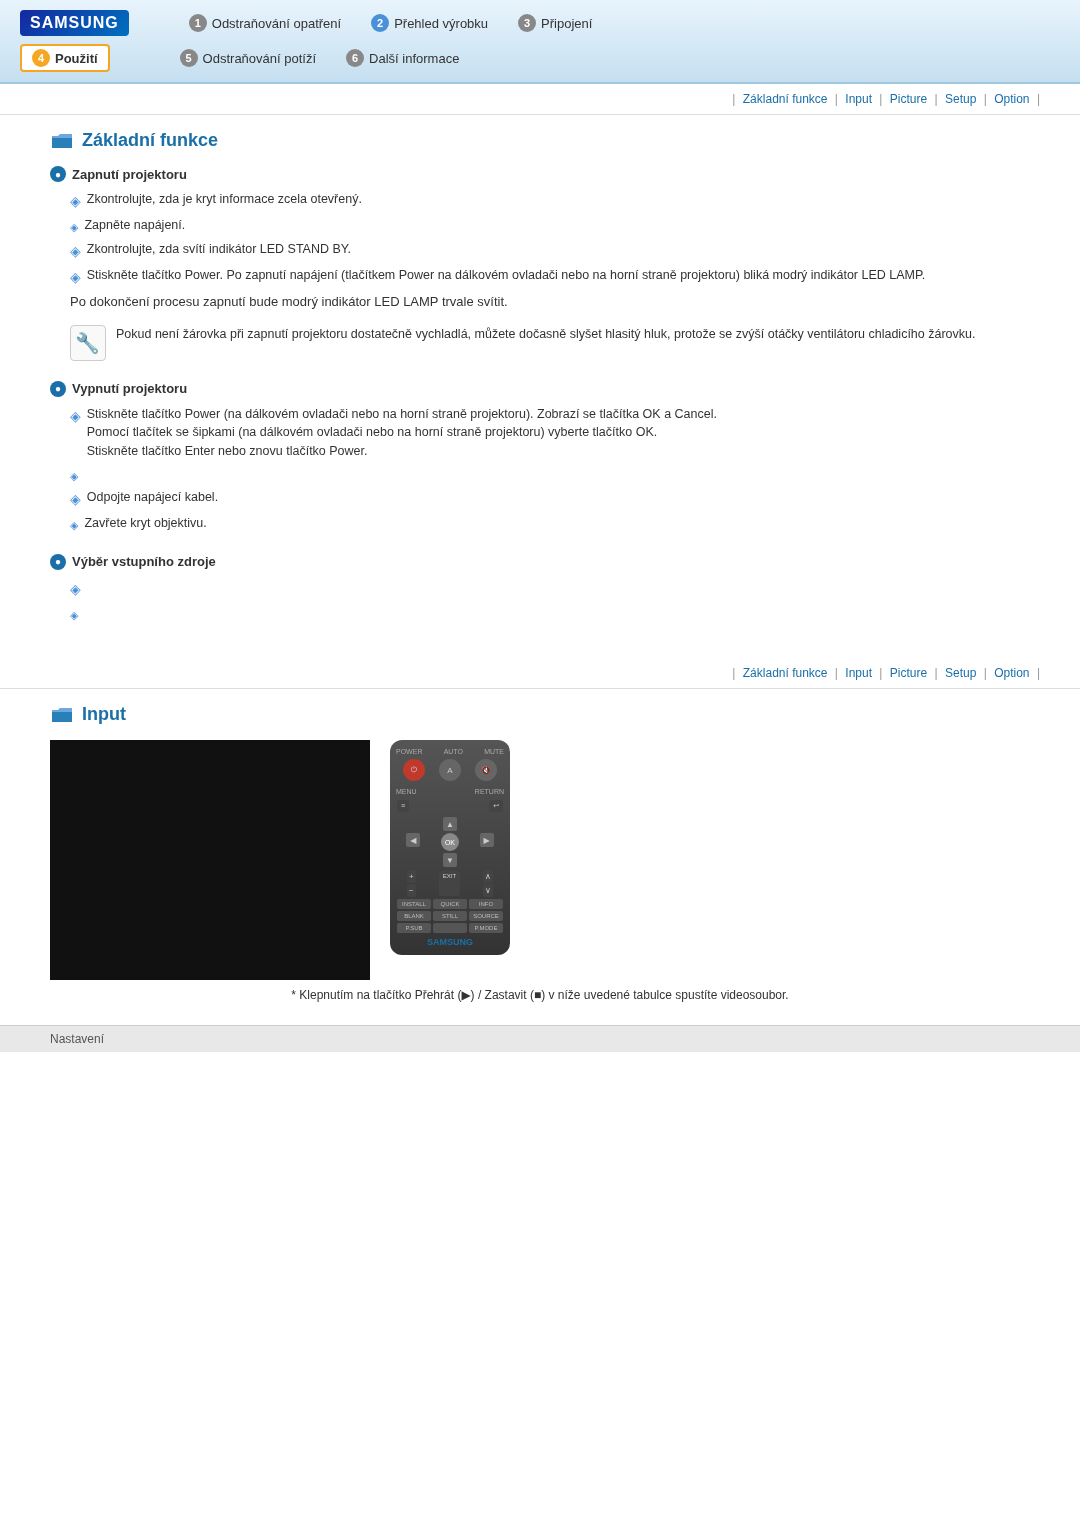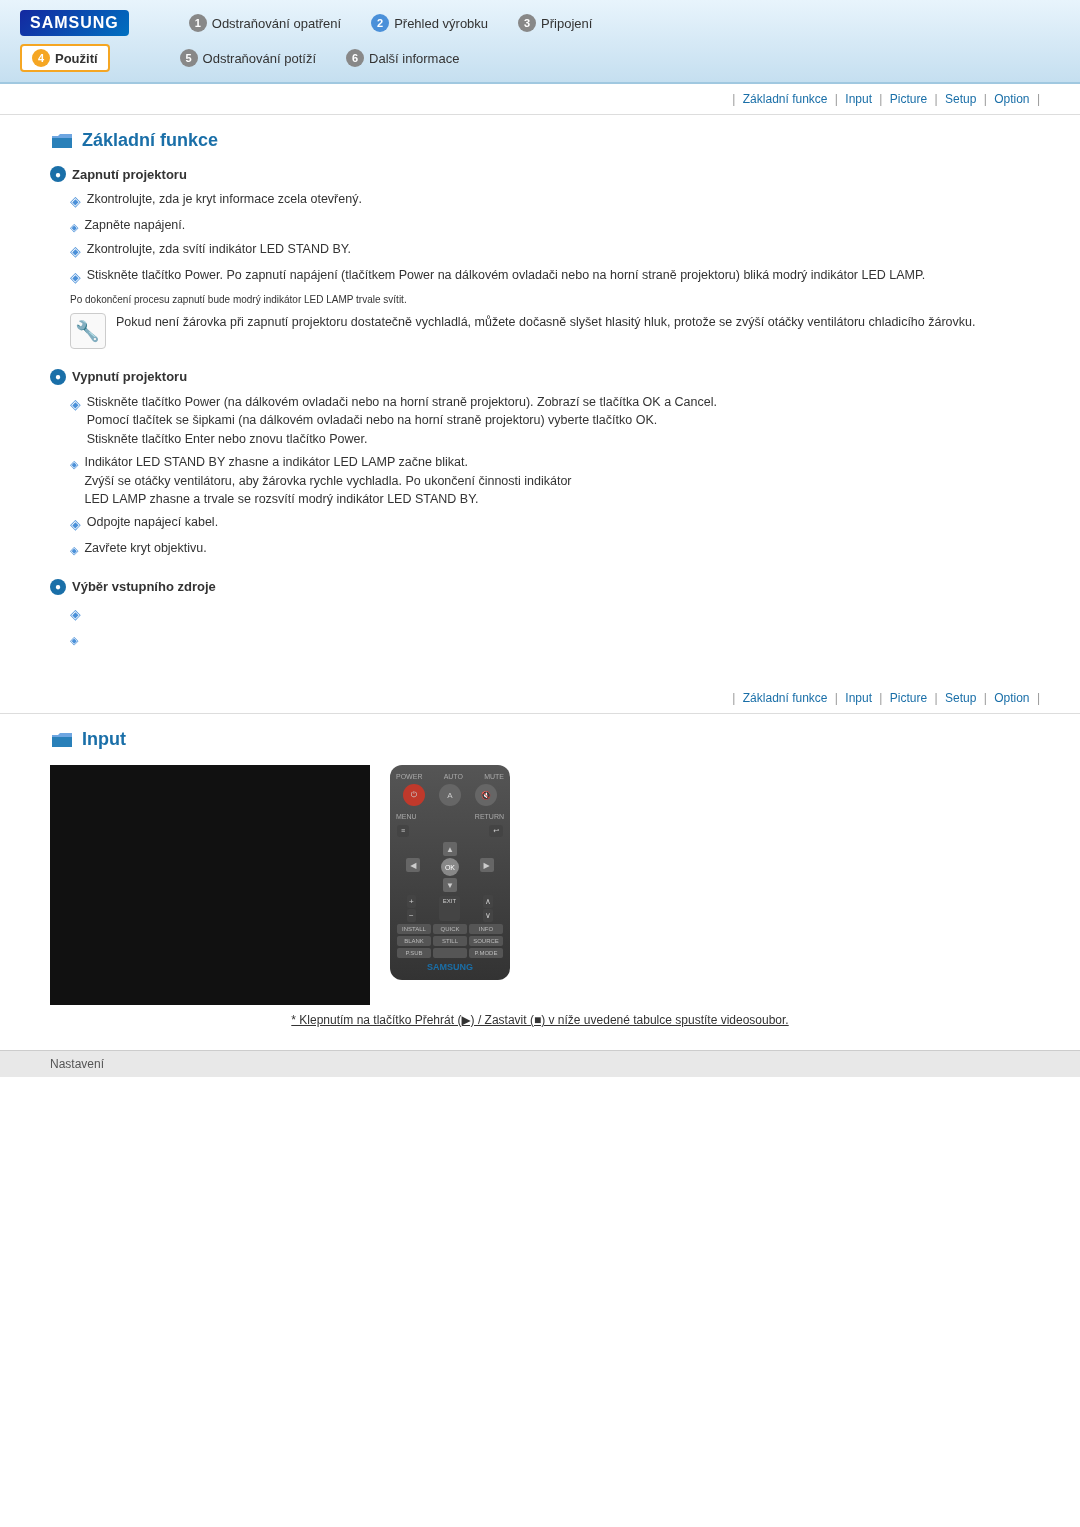--- a/index.html
+++ b/index.html
@@ -311,21 +311,20 @@
       font-size: 8px;
       color: #ccc;
       text-align: center;
     }
 
     
     .bottom-note {
       padding: 8px 50px;
       font-size: 12px;
       text-align: center;
-      text-decoration: underline;
     }
 
     .nastaveni-bar {
       background: #e8e8e8;
       border-top: 1px solid #ccc;
       padding: 6px 50px;
       font-size: 12px;
       color: #555;
     }
 
@@ -420,42 +419,41 @@
       </div>
       <div class="bullet-item">
         <span class="bullet-icon">◈</span>
         <span>Zkontrolujte, zda svítí indikátor LED STAND BY.</span>
       </div>
       <div class="bullet-item">
         <span class="bullet-icon">◈</span>
         <span>Stiskněte tlačítko Power. Po zapnutí napájení (tlačítkem Power na dálkovém ovladači nebo na horní straně projektoru) bliká modrý indikátor LED LAMP.</span>
       </div>
     </div>
-    <p style="margin-left:20px; font-size:10px; margin-bottom:8px;">Po dokončení procesu zapnutí bude modrý indikátor LED LAMP trvale svítit.</p>
+    <p style="margin-left:20px; font-size:13px; margin-bottom:16px;">Po dokončení procesu zapnutí bude modrý indikátor LED LAMP trvale svítit.</p>
     <div class="note-box">
       <div class="note-icon">
         <span class="note-icon-person">🔧</span>
       </div>
       <span>Pokud není žárovka při zapnutí projektoru dostatečně vychladlá, můžete dočasně slyšet hlasitý hluk, protože se zvýší otáčky ventilátoru chladicího žárovku.</span>
     </div>
   </div>
 
   <div class="subsection">
     <div class="subsection-title">
       <span class="blue-circle">●</span>
       <span>Vypnutí projektoru</span>
     </div>
     <div class="bullet-list">
       <div class="bullet-item">
         <span class="bullet-icon">◈</span>
         <span>Stiskněte tlačítko Power (na dálkovém ovladači nebo na horní straně projektoru). Zobrazí se tlačítka OK a Cancel.<br>Pomocí tlačítek se šipkami (na dálkovém ovladači nebo na horní straně projektoru) vyberte tlačítko OK.<br>Stiskněte tlačítko Enter nebo znovu tlačítko Power.</span>
       </div>
       <div class="bullet-item">
         <span class="bullet-icon-small">◈</span>
-        <span>Indikátor LED STAND BY zhasne a indikátor LED LAMP začne blikat.<br>Zvýší se otáčky ventilátoru, aby žárovka rychle vychladla. Po ukončení činnosti indikátor<br>LED LAMP zhasne a trvale se rozsvítí modrý indikátor LED STAND BY.</span>
       </div>
       <div class="bullet-item">
         <span class="bullet-icon">◈</span>
         <span>Odpojte napájecí kabel.</span>
       </div>
       <div class="bullet-item">
         <span class="bullet-icon-small">◈</span>
         <span>Zavřete kryt objektivu.</span>
       </div>
     </div>

